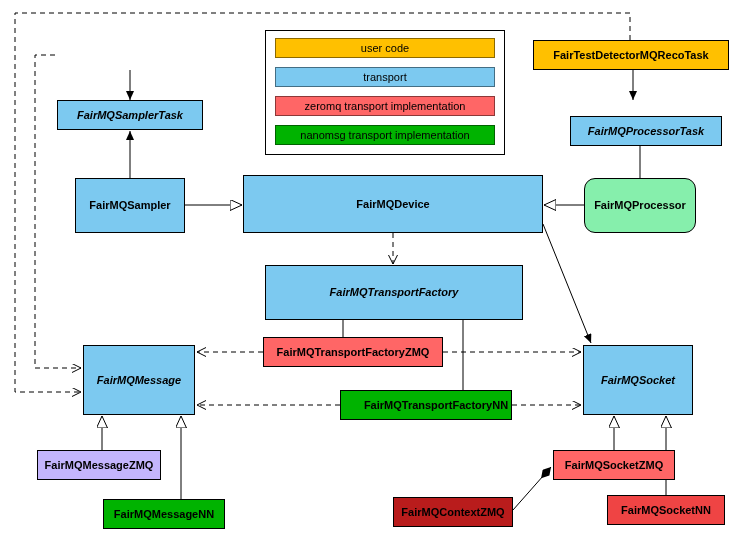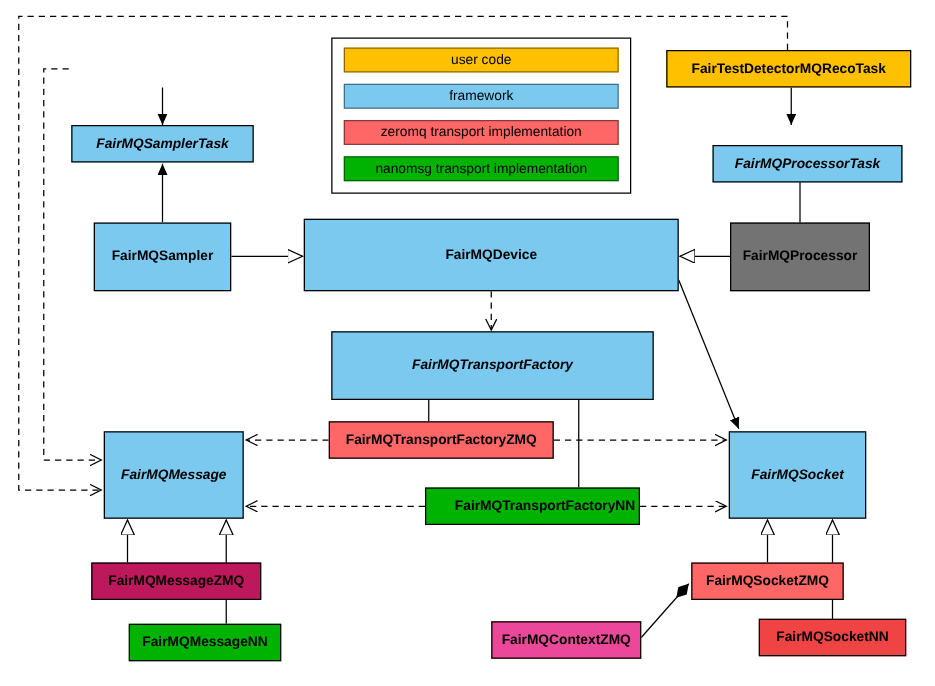--- a/index.html
+++ b/index.html
@@ -58,51 +58,51 @@
     <line x1="263" y1="352" x2="197" y2="352" stroke="#000" stroke-dasharray="5,4" marker-end="url(#mOpen)"></line>
     <line x1="443" y1="352" x2="581" y2="352" stroke="#000" stroke-dasharray="5,4" marker-end="url(#mOpen)"></line>
     <line x1="340" y1="405" x2="197" y2="405" stroke="#000" stroke-dasharray="5,4" marker-end="url(#mOpen)"></line>
     <line x1="512" y1="405" x2="581" y2="405" stroke="#000" stroke-dasharray="5,4" marker-end="url(#mOpen)"></line>
     <polyline points="55,55 35,55 35,368 81,368" fill="none" stroke="#000" stroke-dasharray="5,4" marker-end="url(#mOpen)"></polyline>
     <polyline points="630,40 630,13 15,13 15,392 81,392" fill="none" stroke="#000" stroke-dasharray="5,4" marker-end="url(#mOpen)"></polyline>
   </svg>
 
   <div class="legend">
     <div class="legend-item" style="top: 7px; background-color: rgb(255, 192, 0);">user code</div>
-    <div class="legend-item" style="top: 36px; background-color: rgb(124, 201, 240);">framework</div>
+    <div class="legend-item" style="top: 36px; background-color: rgb(124, 201, 240);">transport</div>
     <div class="legend-item" style="top: 65px; background-color: rgb(255, 102, 102);">zeromq transport implementation</div>
     <div class="legend-item" style="top: 94px; background-color: rgb(0, 179, 0);">nanomsg transport implementation</div>
   </div>
 
 
   <div class="node" style="left: 533px; top: 40px; width: 196px; height: 30px; background-color: rgb(255, 192, 0);">FairTestDetectorMQRecoTask</div>
 
   <div class="node abstract" style="left: 57px; top: 100px; width: 146px; height: 30px; background-color: rgb(124, 201, 240);">FairMQSamplerTask</div>
 
   <div class="node abstract" style="left: 570px; top: 100px; width: 152px; height: 30px; background-color: rgb(124, 201, 240); margin-top: 16px;">FairMQProcessorTask</div>
 
   <div class="node" style="left: 75px; top: 178px; width: 110px; height: 55px; background-color: rgb(124, 201, 240);">FairMQSampler</div>
 
   <div class="node" style="left: 243px; top: 175px; width: 300px; height: 58px; background-color: rgb(124, 201, 240);">FairMQDevice</div>
 
-  <div class="node" style="left: 584px; top: 178px; width: 112px; height: 55px; background-color: #737373;">FairMQProcessor</div>
+  <div class="node" style="left: 584px; top: 178px; width: 112px; height: 55px; background-color: #86efac; border-radius: 11px;">FairMQProcessor</div>
 
   <div class="node abstract" style="left: 265px; top: 265px; width: 258px; height: 55px; background-color: rgb(124, 201, 240);">FairMQTransportFactory</div>
 
   <div class="node" style="left: 263px; top: 337px; width: 180px; height: 30px; background-color: rgb(255, 102, 102);">FairMQTransportFactoryZMQ</div>
 
   <div class="node" style="left: 340px; top: 390px; width: 172px; height: 30px; background-color: rgb(0, 179, 0); padding-left: 22px;">FairMQTransportFactoryNN</div>
 
   <div class="node abstract" style="left: 83px; top: 345px; width: 112px; height: 70px; background-color: rgb(124, 201, 240);">FairMQMessage</div>
 
   <div class="node abstract" style="left: 583px; top: 345px; width: 110px; height: 70px; background-color: rgb(124, 201, 240);">FairMQSocket</div>
 
-  <div class="node" style="left: 37px; top: 450px; width: 136px; height: 30px; background-color: #be185d; margin-left: 36px;">FairMQMessageZMQ</div>
+  <div class="node" style="left: 37px; top: 450px; width: 124px; height: 30px; background-color: #c4b5fd;">FairMQMessageZMQ</div>
 
   <div class="node" style="left: 103px; top: 499px; width: 122px; height: 30px; background-color: rgb(0, 179, 0);">FairMQMessageNN</div>
 
   <div class="node" style="left: 553px; top: 450px; width: 122px; height: 30px; background-color: rgb(255, 102, 102);">FairMQSocketZMQ</div>
 
-  <div class="node" style="left: 393px; top: 497px; width: 120px; height: 30px; background-color: #ec4899;">FairMQContextZMQ</div>
+  <div class="node" style="left: 393px; top: 497px; width: 120px; height: 30px; background-color: #b91c1c;">FairMQContextZMQ</div>
 
   <div class="node" style="left: 607px; top: 495px; width: 118px; height: 30px; background-color: #ef4444;">FairMQSocketNN</div>
 
 </div>
 
 </body></html>

